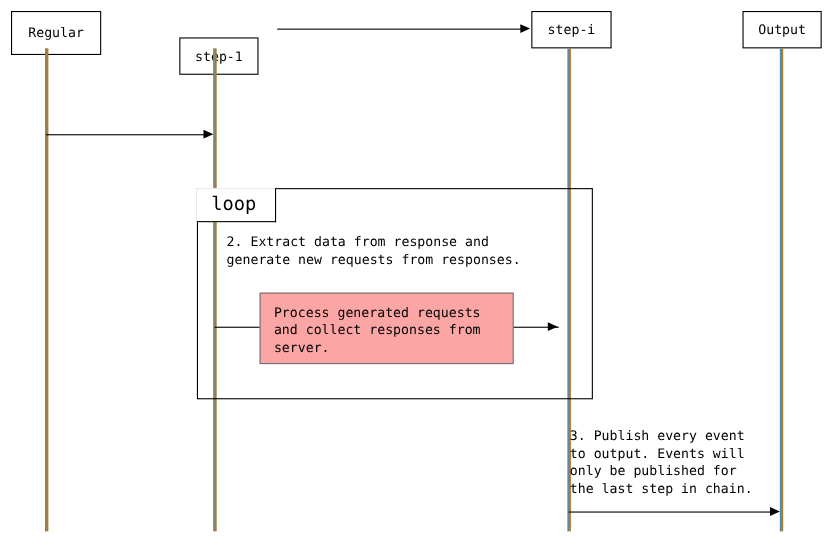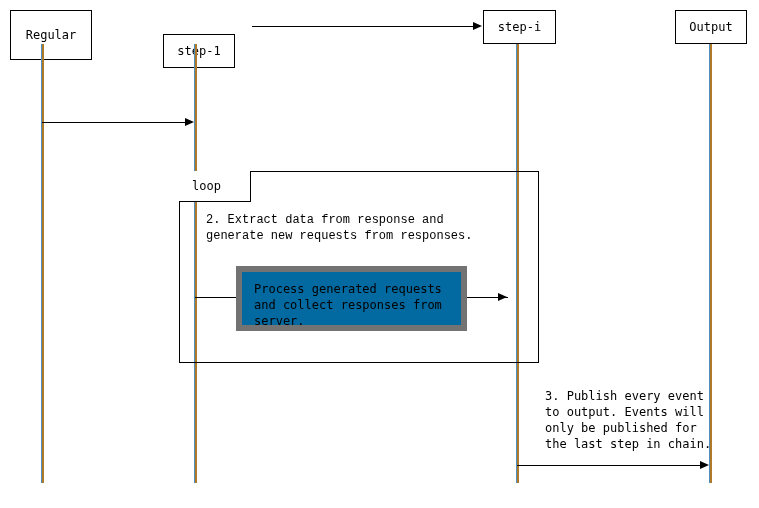--- a/index.html
+++ b/index.html
@@ -76,44 +76,44 @@
   .frag-label {
     position: absolute;
     box-sizing: border-box;
     border: 1px solid #000000;
     border-top: none;
     border-left: none;
     background: #ffffff;
     display: flex;
     align-items: center;
     padding-left: 13px;
-    font-size: 12px;
+    font-size: 17px;
     line-height: 1;
     color: #000000;
   }
 
   
   .action-box {
     position: absolute;
     box-sizing: border-box;
-    border: 6px solid #737373;
-    background: #0369a1;
+    border: 1px solid #737373;
+    background: #fca5a5;
     font-size: 12px;
     line-height: 16px;
     color: #000000;
     padding: 9px 0 0 12px;
     white-space: pre;
   }
 </style>
 </head>
 <body>
 
 <div id="canvas">
 
-  <div class="participant" style="left:10px; top:10px; width:82px; height:50px;">
+  <div class="participant" style="left:10px; top:10px; width:82px; height:40px;">
     <span>Regular</span>
   </div>
 
   <div class="participant" style="left:163px; top:10px; width:72px; height:34px;margin-top:24px;">
     <span>step-1</span>
   </div>
 
   <div class="participant" style="left:675px; top:10px; width:72px; height:34px;">
     <span>Output</span>
   </div>
@@ -132,31 +132,31 @@
 
 
   <div class="msg-line" style="left:42px; top:122px; width:144px;"></div>
   <div class="msg-head" style="left:185px; top:118px;"></div>
 
   <div class="frag" style="left:179px; top:171px; width:360px; height:192px;"></div>
   <div class="frag-label" style="left:179px; top:171px; width:72px; height:31px;">
     <span>loop</span>
   </div>
 
-  <div class="note-text" style="left:206px; top:212px;font-family:Liberation Mono, monospace;">2. Extract data from response and
+  <div class="note-text" style="left:206px; top:212px;">2. Extract data from response and
 generate new requests from responses.</div>
 
   <div class="msg-line" style="left:195px; top:297px; width:313px;"></div>
   <div class="msg-head" style="left:498px; top:293px;"></div>
 
   <div class="action-box" style="left:236px; top:266px; width:231px; height:65px;">Process generated requests
 and collect responses from
 server.</div>
 
-  <div class="note-text" style="left:545px; top:388px;">3. Publish every event
+  <div class="note-text" style="left:518px; top:388px;">3. Publish every event
 to output. Events will
 only be published for
 the last step in chain.</div>
 
   <div class="msg-line" style="left:517px; top:465px; width:184px;"></div>
   <div class="msg-head" style="left:700px; top:461px;"></div>
 
 </div>
 
 </body></html>

